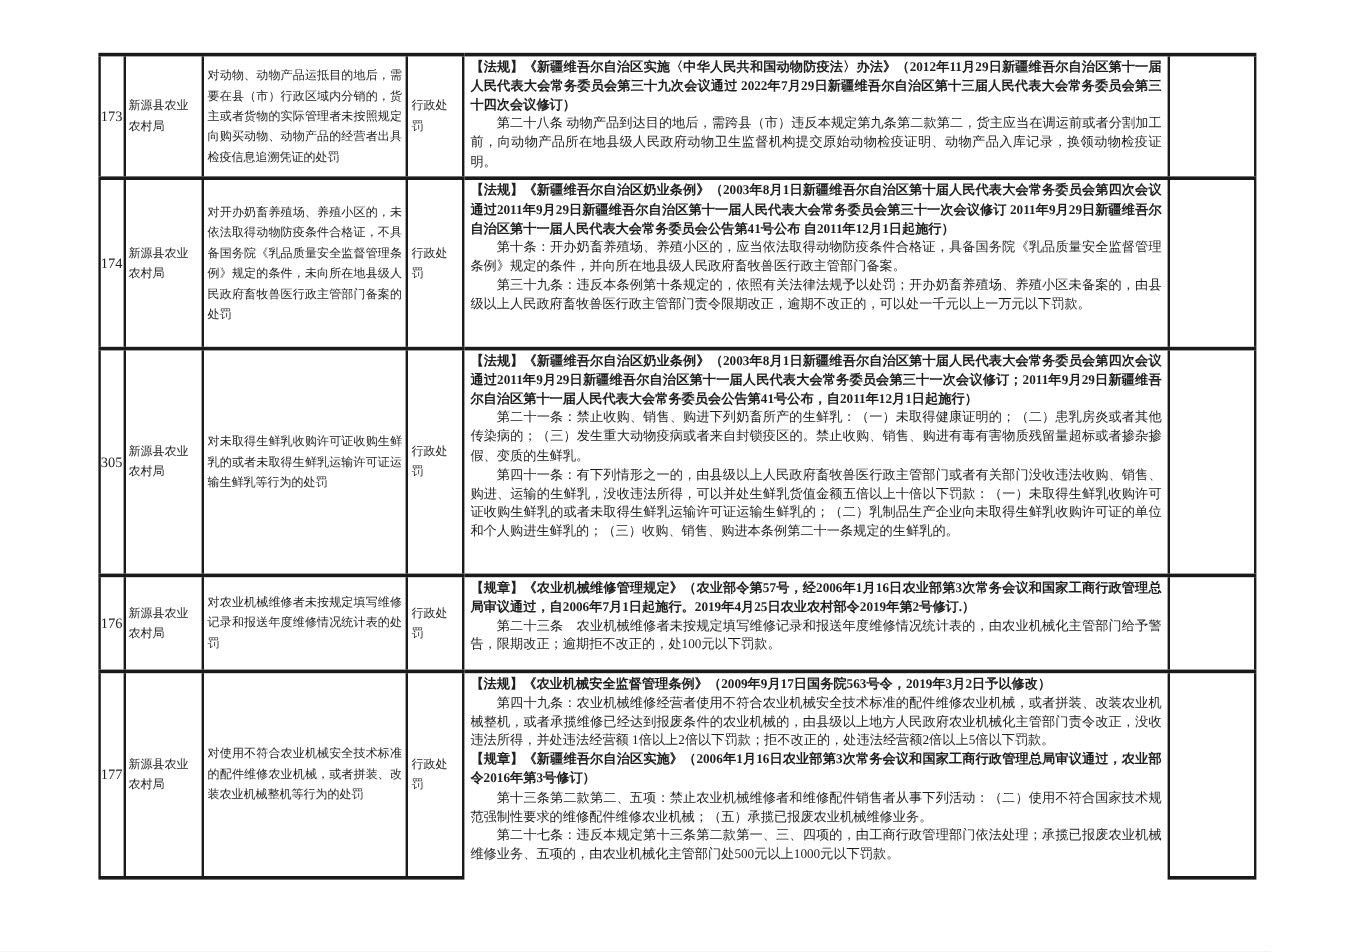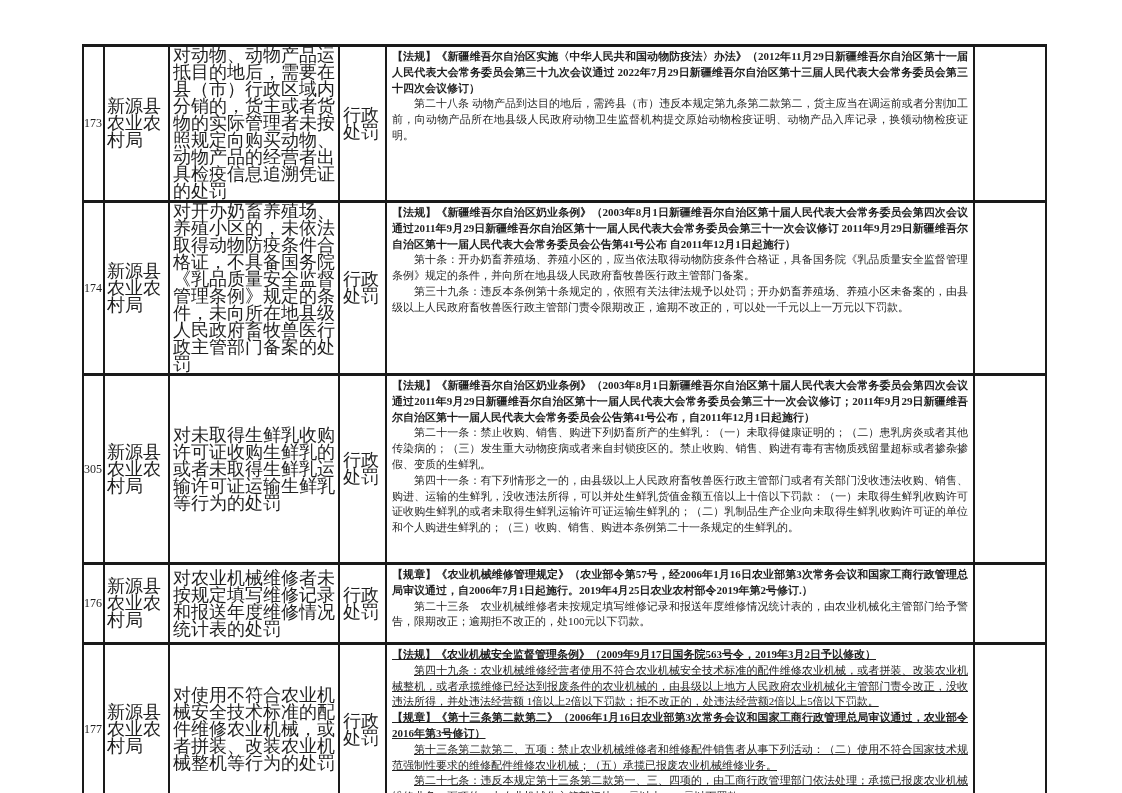--- a/index.html
+++ b/index.html
@@ -21,21 +21,21 @@
     border-collapse:collapse;
     table-layout:fixed;
     color:var(--text,#1f1f1f);
   }
   .penalty-table td{
     border:2px solid var(--border,#1a1a1a);
     border-top-width:3px;
     border-bottom-width:3px;
     vertical-align:middle;
     padding:0;
-    font-size:18px;
+    font-size:10px;
     overflow:visible;
   }
   
   .penalty-table tr:nth-child(1){height:103px;}
   .penalty-table tr:nth-child(2){height:142px;}
   .penalty-table tr:nth-child(3){height:189px;}
   .penalty-table tr:nth-child(4){height:80px;}
   .penalty-table tr:nth-child(5){height:172px;}
 
   td.c-no{text-align:left;font-size:12px;letter-spacing:0;}
@@ -47,21 +47,21 @@
     padding:2px 5px 0 5px;
     font-size:11px;
   }
   td.c-legal p{
     margin:0;
     line-height:15.8px;
     text-align:justify;
   }
   td.c-legal p.citation{font-weight:bold;text-indent:0;}
   td.c-legal p.article{font-weight:normal;text-indent:2em;}
-  td.c-legal.open-bottom{border-bottom:none;text-decoration:underline;}
+  td.c-legal.open-bottom{border-bottom:none;}
   td.c-remark{background:transparent;}
 </style>
 </head>
 <body>
 
 <div class="page">
   <table class="penalty-table">
     <colgroup>
       <col style="width:21px">
       <col style="width:65px">
@@ -118,21 +118,21 @@
     <td class="c-remark"></td>
   </tr>
         <tr>
     <td class="c-no"><span>177</span></td>
     <td class="c-agency"><span>新源县农业农村局</span></td>
     <td class="c-matter"><span>对使用不符合农业机械安全技术标准的配件维修农业机械，或者拼装、改装农业机械整机等行为的处罚</span></td>
     <td class="c-type"><span>行政处罚</span></td>
     <td class="c-legal open-bottom">
             <p class="citation">【法规】《农业机械安全监督管理条例》（2009年9月17日国务院563号令，2019年3月2日予以修改）</p>
             <p class="article">第四十九条：农业机械维修经营者使用不符合农业机械安全技术标准的配件维修农业机械，或者拼装、改装农业机械整机，或者承揽维修已经达到报废条件的农业机械的，由县级以上地方人民政府农业机械化主管部门责令改正，没收违法所得，并处违法经营额 1倍以上2倍以下罚款；拒不改正的，处违法经营额2倍以上5倍以下罚款。</p>
-            <p class="citation">【规章】《第十三条第二款第二》（2006年1月16日农业部第3次常务会议和国家工商行政管理总局审议通过，农业部令2016年第3号修订）</p>
+            <p class="citation">【规章】《新疆维吾尔自治区实施》（2006年1月16日农业部第3次常务会议和国家工商行政管理总局审议通过，农业部令2016年第3号修订）</p>
             <p class="article">第十三条第二款第二、五项：禁止农业机械维修者和维修配件销售者从事下列活动：（二）使用不符合国家技术规范强制性要求的维修配件维修农业机械；（五）承揽已报废农业机械维修业务。</p>
             <p class="article">第二十七条：违反本规定第十三条第二款第一、三、四项的，由工商行政管理部门依法处理；承揽已报废农业机械维修业务、五项的，由农业机械化主管部门处500元以上1000元以下罚款。</p>
           </td>
     <td class="c-remark"></td>
   </tr>
       </tbody>
   </table>
 </div>
 
 </body></html>

